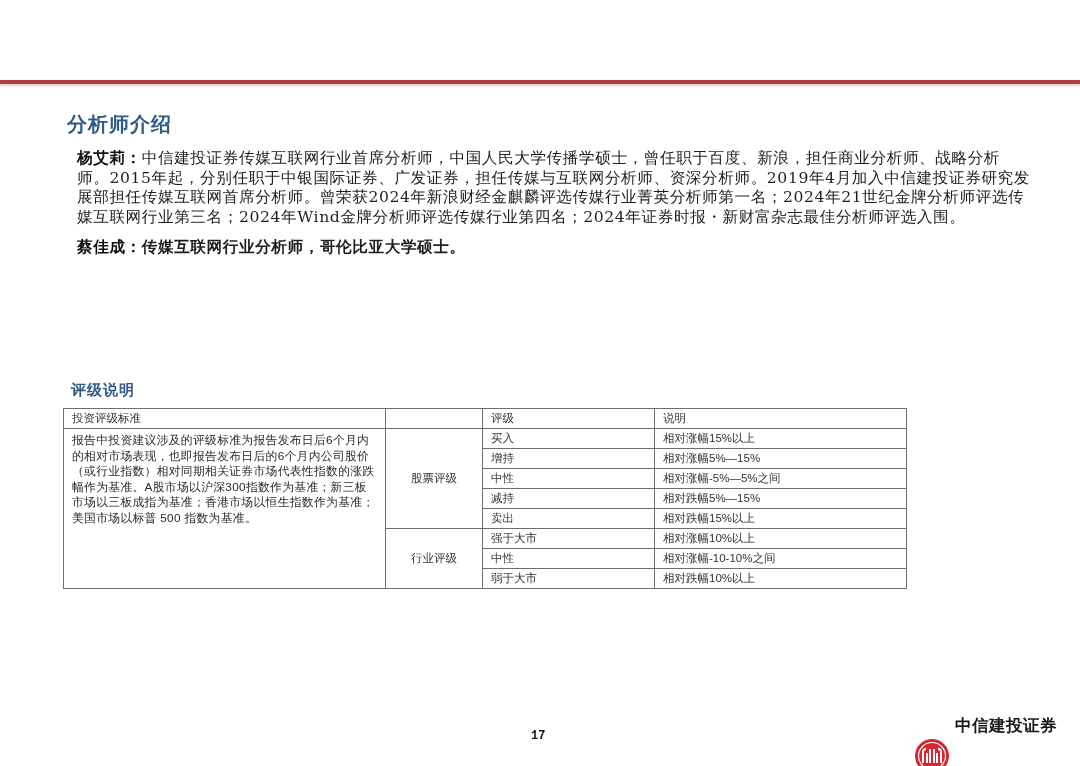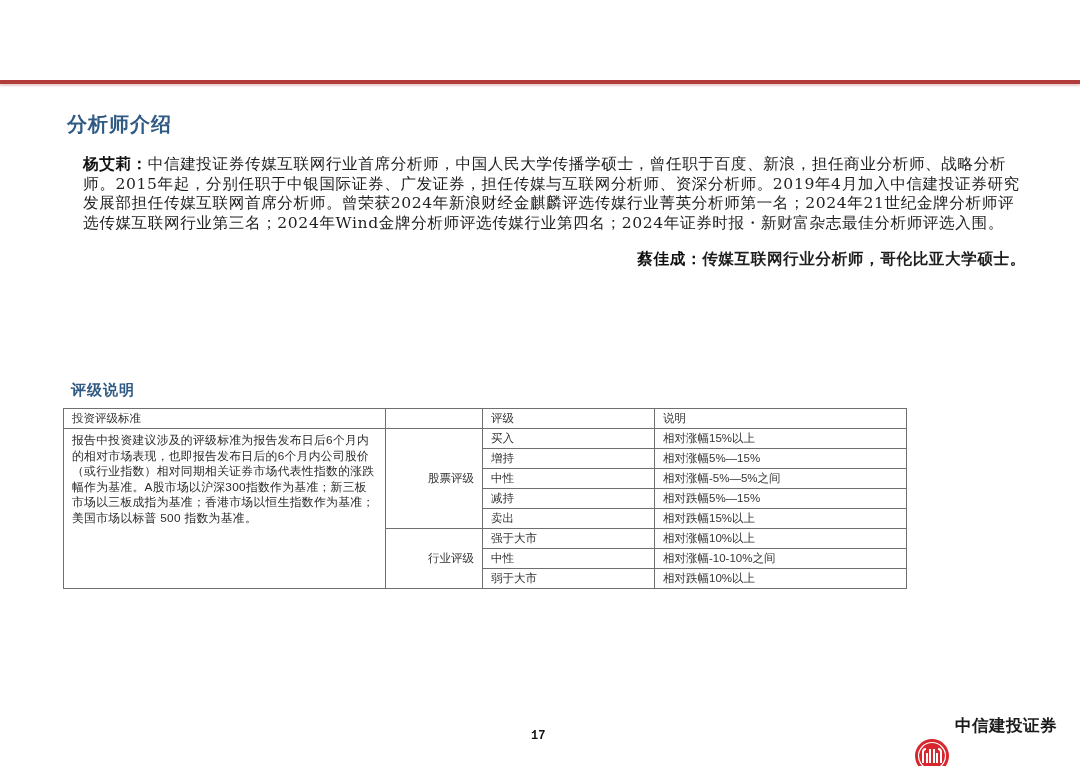--- a/index.html
+++ b/index.html
@@ -39,29 +39,28 @@
       position: absolute;
       left: 67px;
       top: 138px;
       width: 975px;
       font-size: 15.6px;
       line-height: 19.6px;
       color: #1e1e1e;
       letter-spacing: 0.6px;
     }
     .bio-para {
-      margin: 16px;
+      margin: 10px;
     }
     .bio-name {
       font-weight: bold;
       color: #111;
     }
     .bio-para.bold-all {
       font-weight: bold;
-      text-align: right;
     }
     .rating-title {
       position: absolute;
       left: 71px;
       top: 381px;
       font-size: 15px;
       font-weight: bold;
       color: #2f5a84;
       letter-spacing: 1px;
       margin: 0;
@@ -86,21 +85,21 @@
     }
     td.standard-desc {
       vertical-align: top !important;
       padding-top: 4px !important;
       line-height: 15.5px !important;
       font-size: 11.8px;
       color: #2a2a2a;
       letter-spacing: 0.3px;
     }
     td.category {
-      text-align: right;
+      text-align: center;
       color: #333;
     }
     .page-number {
       position: absolute;
       left: 531px;
       top: 729px;
       font-family: Liberation Mono, monospace;
       font-size: 12px;
       font-weight: bold;
       color: #111;

